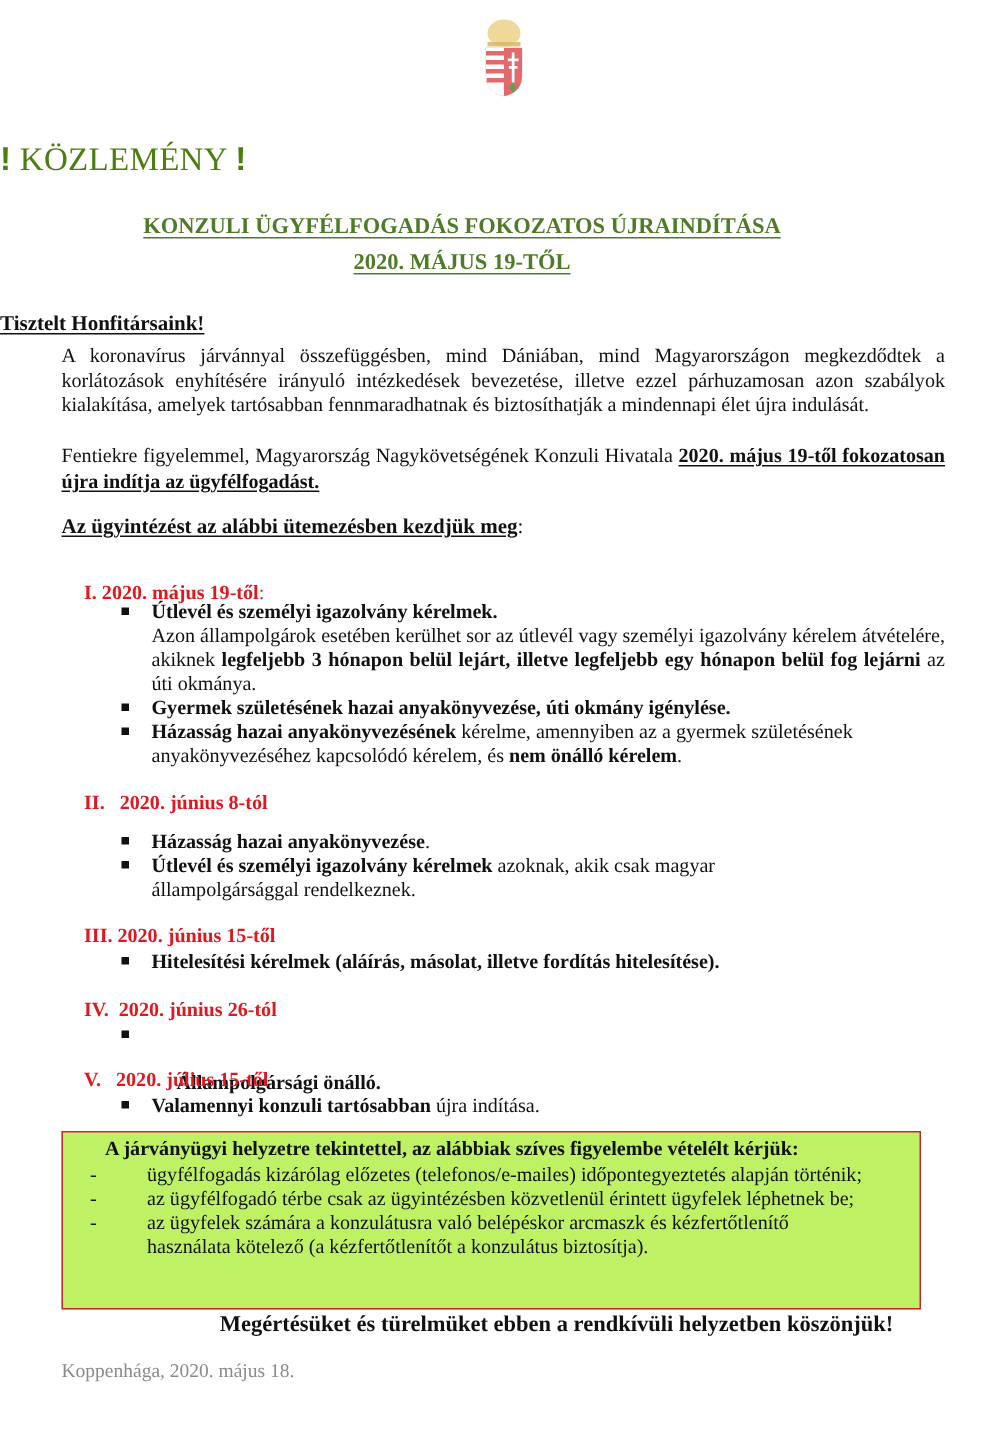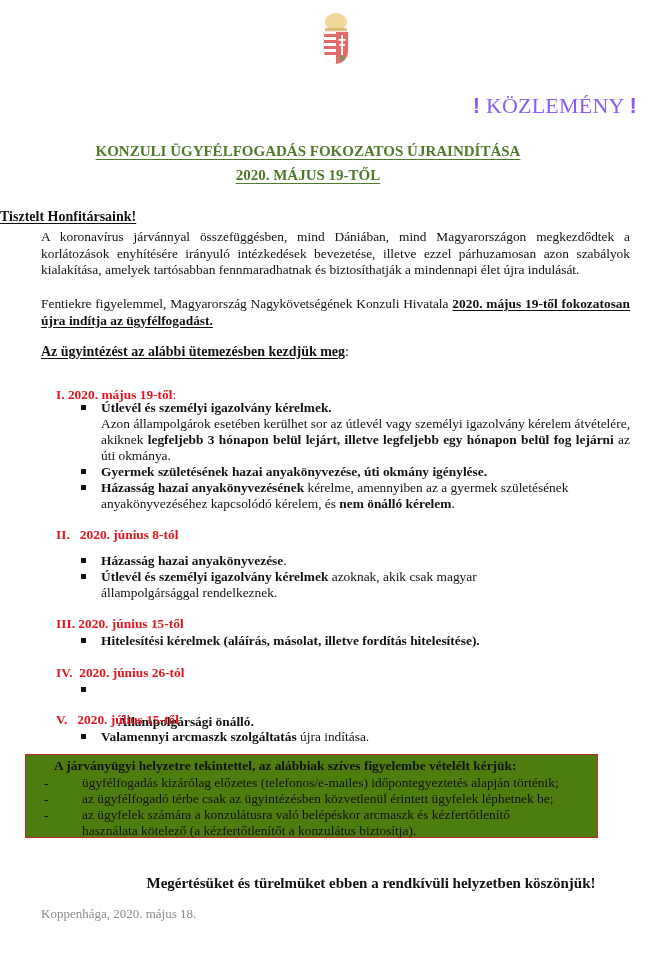--- a/index.html
+++ b/index.html
@@ -4,22 +4,22 @@
 <style>
   html, body { margin: 0; padding: 0; background: #ffffff; }
   body {
     width: 670px; height: 953px; position: relative; overflow: hidden;
     font-family: "Liberation Serif", "DejaVu Serif", serif;
     color: #111111;
   }
   .abs { position: absolute; }
   .crest { left: 318px; top: 10px; width: 36px; height: 56px; }
   .title {
-    left: 0; width: 637px; top: 93px; text-align: right;
-    font-size: 22px; color: #8b5cf6; letter-spacing: 0.2px;
+    left: 0; width: 637px; top: 93px; text-align: left;
+    font-size: 22px; color: #4d7c0f; letter-spacing: 0.2px;
   }
   .title .bang { font-weight: bold; font-family: "Liberation Sans", sans-serif; font-size: 22px; }
   .subtitle {
     left: 0; width: 616px; text-align: center;
     font-weight: bold; font-size: 15px; color: #4f7a28;
     text-decoration: underline; text-decoration-thickness: 1px; text-underline-offset: 3px;
   }
   .sub1 { top: 143px; }
   .sub2 { top: 167px; }
   .greeting {
@@ -40,22 +40,22 @@
     font-size: 13.4px; color: #e0171f; font-weight: bold;
   }
   .list {
     font-size: 13.4px; line-height: 16px; list-style: none; margin: 0; padding: 0;
   }
   .list li { position: relative; padding-left: 0; text-align: justify; }
   .list li .bullet {
     position: absolute; left: -20px; top: 5px; width: 5px; height: 5px; background: #111;
   }
   .notice-box {
-    left: 25px; top: 754px; width: 573px; height: 84px;
-    background: #4d7c0f; border: 1.5px solid #c8262d; box-sizing: border-box;
+    left: 41px; top: 754px; width: 573px; height: 119px;
+    background: #bef264; border: 1.5px solid #c8262d; box-sizing: border-box;
   }
   .notice-box .head { position: absolute; left: 28px; top: 3px; font-weight: bold; font-size: 13.4px; }
   .notice-box .items { position: absolute; left: 18px; top: 20px; width: 545px; font-size: 13.4px; line-height: 16px; }
   .notice-box .row { position: relative; padding-left: 38px; }
   .notice-box .dash { position: absolute; left: 0; top: 0; }
   .closing {
     left: 0; width: 670px; top: 875px; text-align: center; font-weight: bold; font-size: 15px; padding-left: 36px;
   }
   .place-date {
     left: 41px; top: 906px; font-size: 13px; color: #8a8a8a;
@@ -147,21 +147,21 @@
   <li style="white-space:pre;">
     <span class="bullet"></span>
     <b> Állampolgársági önálló.</b>
   </li>
 </ul>
 
 <div class="abs section-title" style="left:56px; top:712px; white-space:pre;">V.   2020. július 15-től</div>
 <ul class="abs list" style="left:101px; top:729px; width:520px;">
   <li>
     <span class="bullet"></span>
-    <b>Valamennyi arcmaszk szolgáltatás</b><span> újra indítása.</span>
+    <b>Valamennyi konzuli tartósabban</b><span> újra indítása.</span>
   </li>
 </ul>
 
 <div class="abs notice-box">
   <div class="head">A járványügyi helyzetre tekintettel, az alábbiak szíves figyelembe vételélt kérjük:</div>
   <div class="items">
     <div class="row">
       <span class="dash">-</span>
       <span>ügyfélfogadás kizárólag előzetes (telefonos/e-mailes) időpontegyeztetés alapján történik;</span>
     </div>

